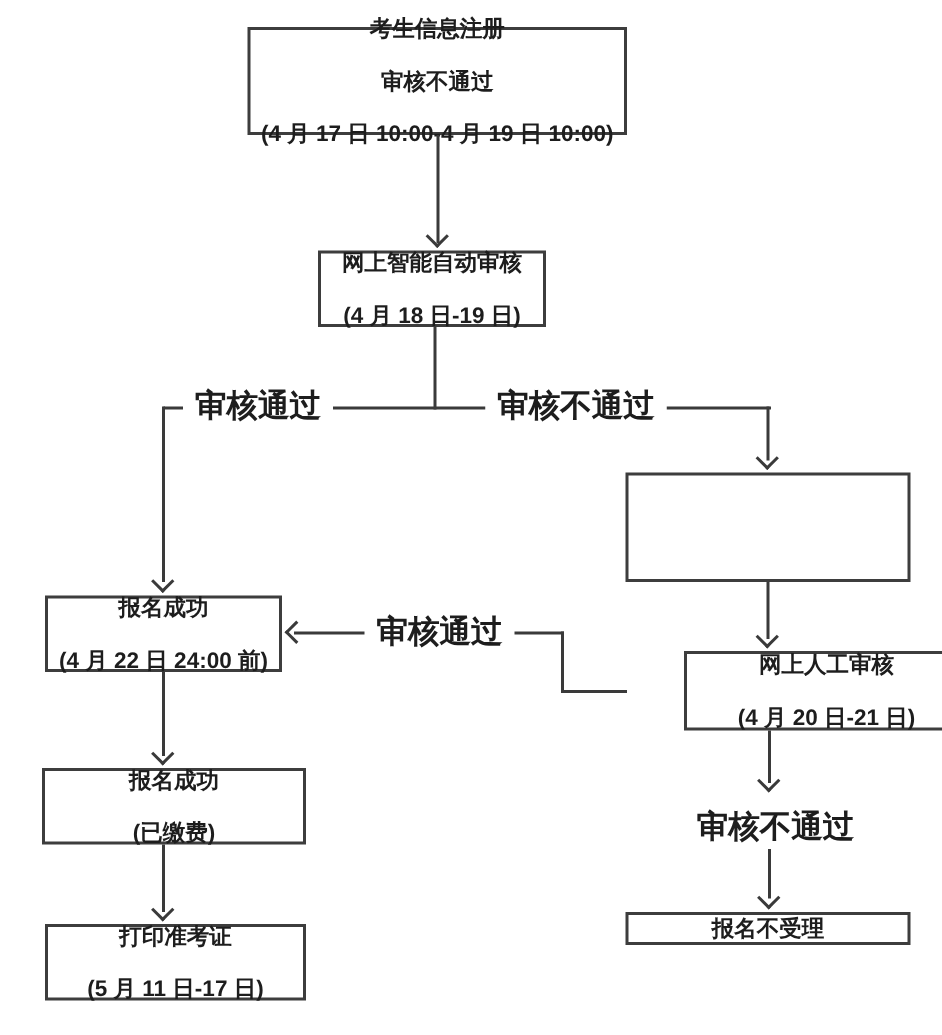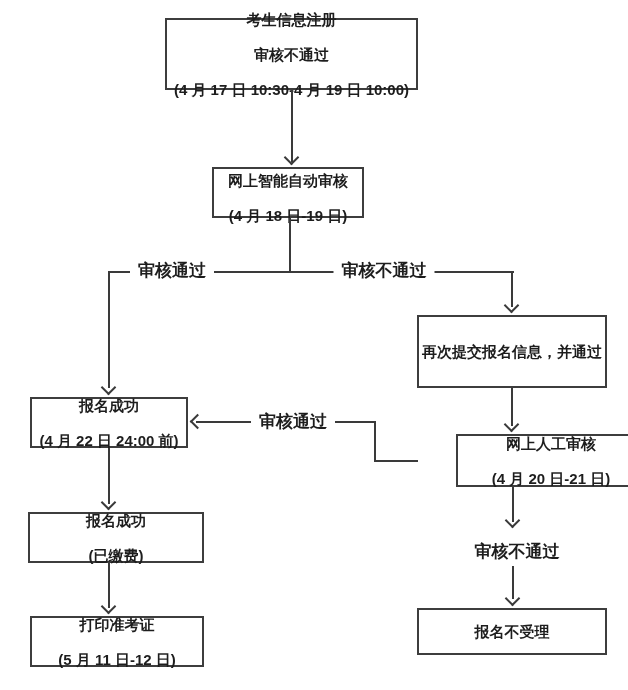--- a/index.html
+++ b/index.html
@@ -38,36 +38,36 @@
     height: 9px;
     border-left: 2px solid #3a3a3a;
     border-bottom: 2px solid #3a3a3a;
   }
   .arr-down { transform: rotate(-45deg); }
   .arr-left { transform: rotate(45deg); }
   .elabel {
     position: absolute;
     background: #ffffff;
     padding: 0 8px;
-    font-size: 17px;
+    font-size: 21px;
     font-weight: 600;
     line-height: 18px;
     white-space: nowrap;
     transform: translateX(-50%);
     text-align: center;
   }
   
   #n1 { left: 165px; top: 18px;  width: 253px; height: 72px; }
-  #n2 { left: 212px; top: 167px; width: 152px; height: 51px; justify-content: space-between; }
+  #n2 { left: 212px; top: 167px; width: 152px; height: 51px; }
   #n3 { left: 417px; top: 315px; width: 190px; height: 73px; }
   #n4 { left: 418px; top: 434px; width: 190px; height: 53px; margin-left: 38px; }
   #n5 { left: 30px;  top: 397px; width: 158px; height: 51px; }
   #n6 { left: 28px;  top: 512px; width: 176px; height: 51px; }
   #n7 { left: 30px;  top: 616px; width: 174px; height: 51px; }
-  #n8 { left: 417px; top: 608px; width: 190px; height: 47px; }
+  #n8 { left: 417px; top: 608px; width: 190px; height: 22px; }
   
   #l1  { left: 291px; top: 90px;  height: 72px; }   
   #l2  { left: 289px; top: 218px; height: 55px; }   
   #l3  { left: 109px; top: 271px; width: 405px; }   
   #l4  { left: 108px; top: 271px; height: 117px; }  
   #l5  { left: 511px; top: 271px; height: 36px; }   
   #l6  { left: 511px; top: 388px; height: 38px; }   
   #l7  { left: 196px; top: 421px; width: 180px; }   
   #l8  { left: 374px; top: 421px; height: 41px; }   
   #l9  { left: 374px; top: 460px; width: 44px; }    
@@ -92,50 +92,49 @@
   #lab4 { left: 517px; top: 543px; }
 </style>
 </head>
 <body>
 
 <div class="stage">
 
   <div class="node" id="n1">
     <span>考生信息注册</span>
     <span>审核不通过</span>
-    <span>(4 月 17 日 10:30-4 月 19 日 10:00)</span>
+    <span>(4 月 17 日 10:00-4 月 19 日 10:00)</span>
   </div>
 
   <div class="node" id="n2">
     <span>网上智能自动审核</span>
     <span>(4 月 18 日-19 日)</span>
   </div>
 
   <div class="node" id="n3">
-    <span>再次提交报名信息，并通过</span>
   </div>
 
   <div class="node" id="n4">
     <span>网上人工审核</span>
     <span>(4 月 20 日-21 日)</span>
   </div>
 
   <div class="node" id="n5">
     <span>报名成功</span>
     <span>(4 月 22 日 24:00 前)</span>
   </div>
 
   <div class="node" id="n6">
     <span>报名成功</span>
     <span>(已缴费)</span>
   </div>
 
   <div class="node" id="n7">
     <span>打印准考证</span>
-    <span>(5 月 11 日-12 日)</span>
+    <span>(5 月 11 日-17 日)</span>
   </div>
 
   <div class="node" id="n8">
     <span>报名不受理</span>
   </div>
 
   <div class="vline" id="l1"></div>
   <div class="vline" id="l2"></div>
   <div class="hline" id="l3"></div>
   <div class="vline" id="l4"></div>

